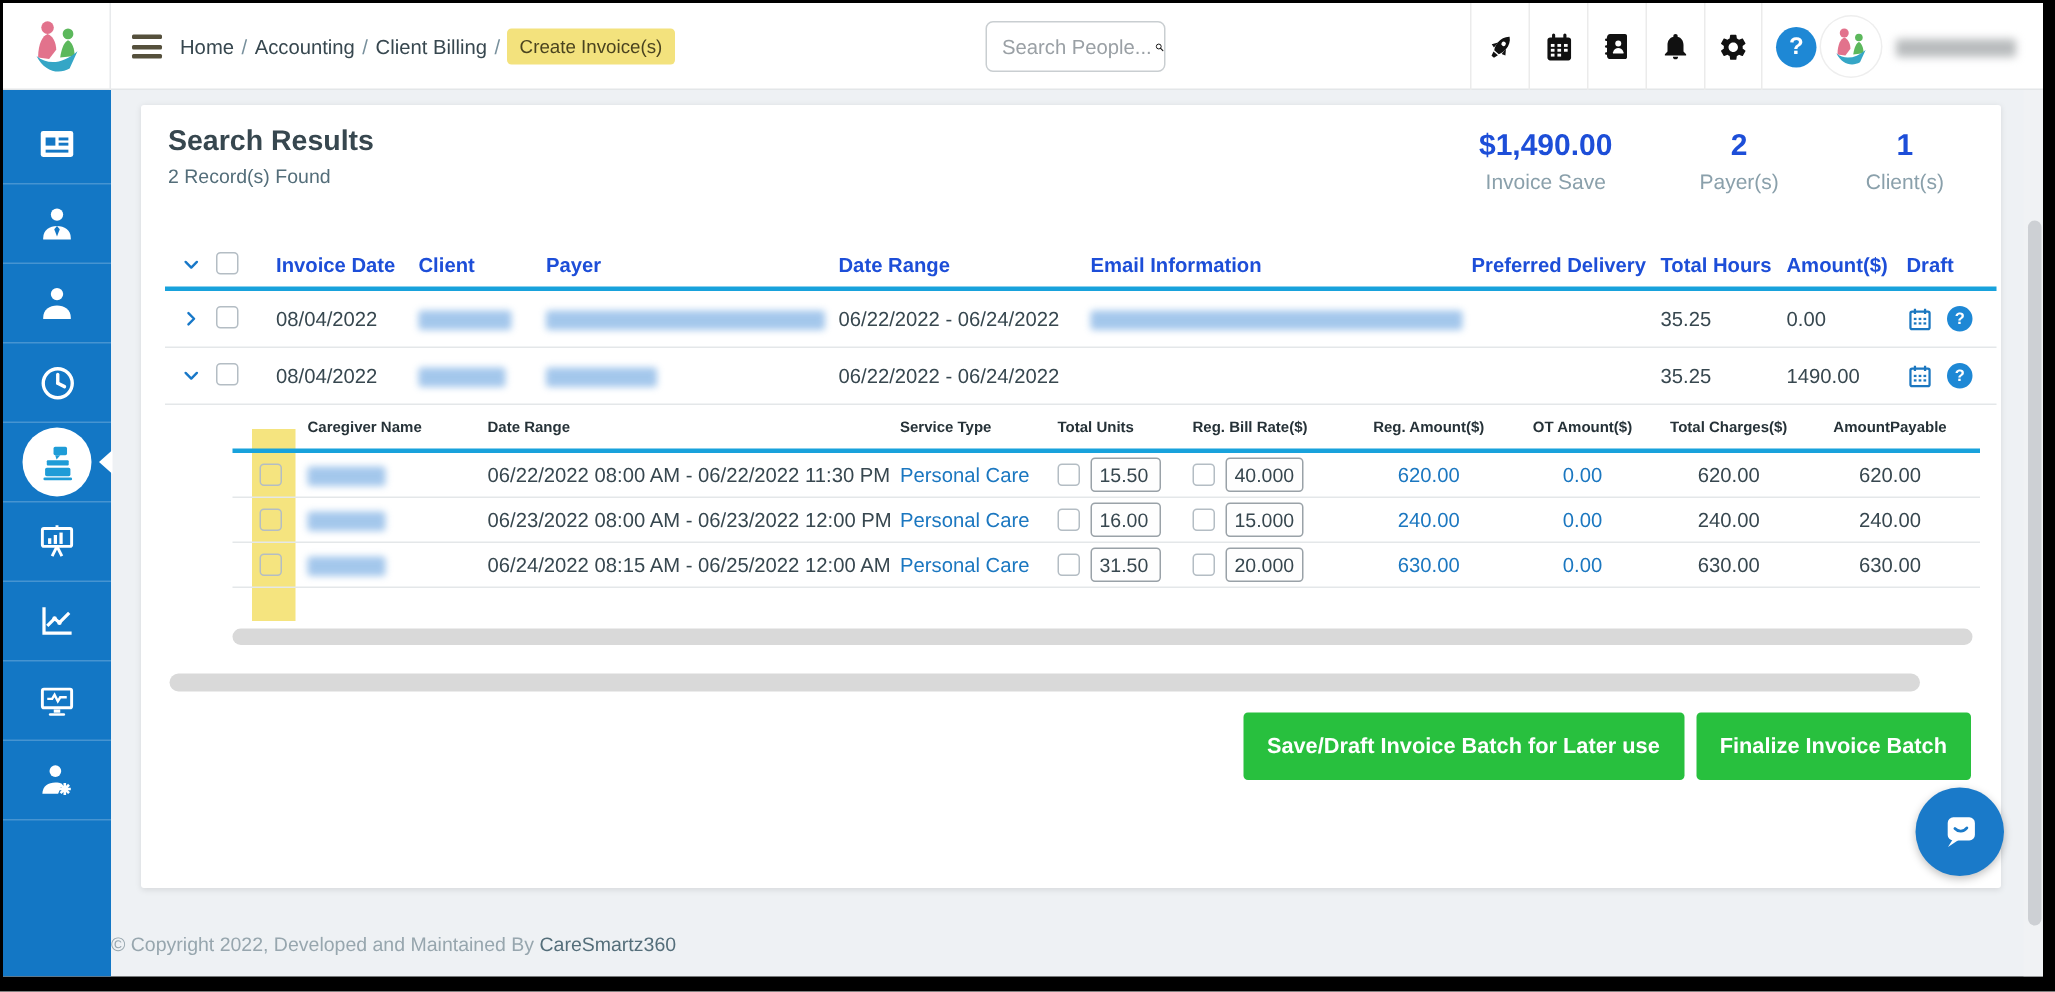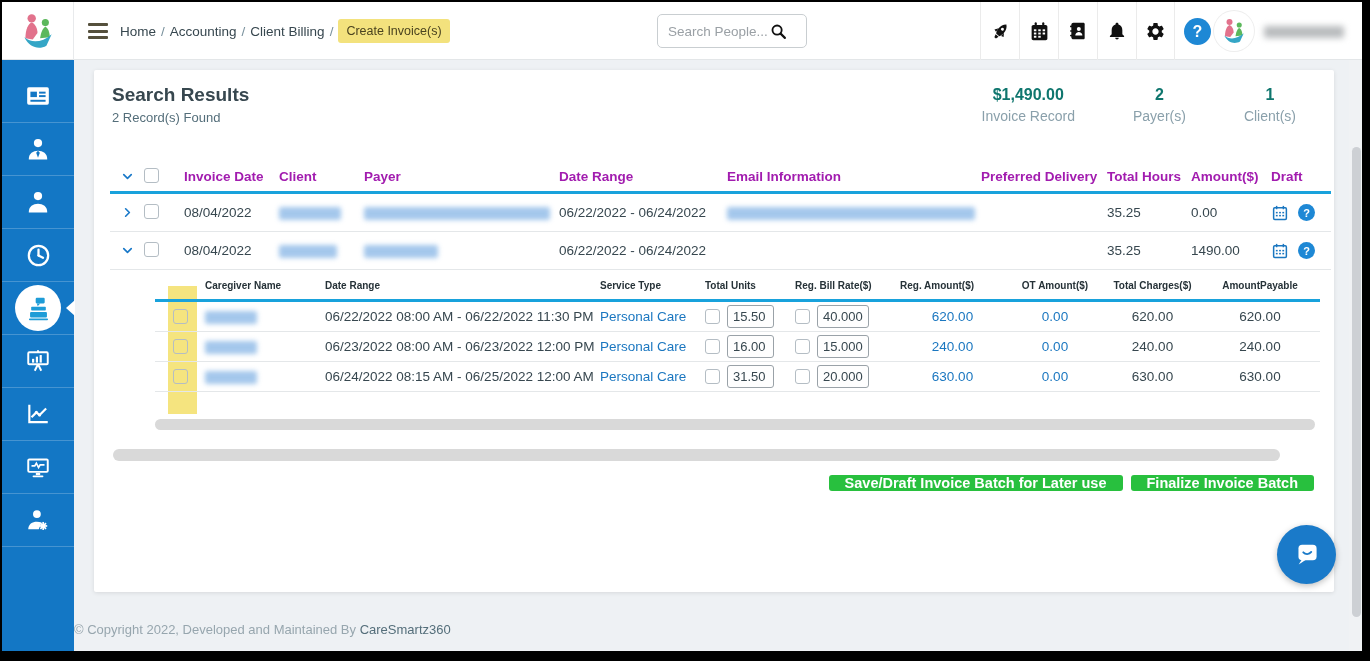--- a/index.html
+++ b/index.html
@@ -9,21 +9,21 @@
 
   
   .topbar { position:absolute; left:0; top:0; right:0; height:58px; background:#fff; border-bottom:1px solid #e3e6e8; z-index:30; }
   .logo-box { position:absolute; left:0; top:0; width:72px; height:58px; border-right:1px solid #e8eaec; display:flex; align-items:center; justify-content:center; }
   .hamburger { position:absolute; left:86px; top:21px; width:20px; height:16px; cursor:pointer; }
   .hamburger span { display:block; height:3px; background:#55503c; margin-bottom:3.5px; border-radius:1px; }
   .breadcrumb { position:absolute; left:118px; top:0; height:58px; display:flex; align-items:center; font-size:13.5px; color:#37474f; gap:5px; }
   .crumb { cursor:pointer; }
   .crumb-sep { color:#78909c; }
   .crumb-active { background:#f3e27d; color:#4a431f; padding:5px 8px; border-radius:3px; font-size:12.5px; }
-  .searchbox { position:absolute; left:655px; top:12px; width:150px; height:34px; border:1px solid #c9ced1; border-radius:5px; background:#fff; display:flex; align-items:center; }
+  .searchbox { position:absolute; left:655px; top:12px; width:120px; height:34px; border:1px solid #c9ced1; border-radius:5px; background:#fff; display:flex; align-items:center; }
   .searchbox input { border:none; outline:none; width:112px; padding-left:10px; font-size:13.5px; color:#444; font-family:inherit; background:transparent; }
   .searchbox input::placeholder { color:#9aa0a5; }
   .tools { position:absolute; left:978px; top:0; height:58px; display:flex; align-items:center; }
   .tool { width:39px; height:58px; display:flex; align-items:center; justify-content:center; border-left:1px solid #ebebeb; cursor:pointer; }
   .tool:last-child { border-right:1px solid #ebebeb; }
   .help-circle { width:27px; height:27px; border-radius:50%; background:#1e88d5; color:#fff; font-weight:bold; font-size:16px; display:flex; align-items:center; justify-content:center; margin-left:8px; cursor:pointer; }
   .avatar { position:absolute; left:1212px; top:9px; width:40px; height:40px; border-radius:50%; background:#fff; box-shadow:0 0 0 1px #eee; display:flex; align-items:center; justify-content:center; cursor:pointer; }
   .user-blob { position:absolute; left:1262px; top:24px; width:80px; height:12px; background:#b9bcbe; border-radius:2px; filter:blur(3px); }
 
   
@@ -32,27 +32,27 @@
   .side-item:first-child { margin-top:10px; }
   .active-bubble { width:46px; height:46px; background:#fff; border-radius:50%; display:flex; align-items:center; justify-content:center; }
   .active-arrow { position:absolute; right:-1px; top:50%; margin-top:-8px; width:0; height:0; border-top:8px solid transparent; border-bottom:8px solid transparent; border-right:9px solid #ffffff; }
 
   
   .card { position:absolute; left:92px; top:68px; width:1240px; height:522px; background:#fff; border-radius:2px; box-shadow:0 1px 4px rgba(0,0,0,.10); z-index:5; }
   .page-title { position:absolute; left:18px; top:14px; font-size:19px; font-weight:bold; color:#37474f; }
   .page-sub { position:absolute; left:18px; top:40px; font-size:13px; color:#546e7a; }
   .stats { position:absolute; right:38px; top:16px; display:flex; gap:58px; }
   .stat { text-align:center; }
-  .stat-value { font-size:16px; font-weight:bold; color:#0f766e; }
+  .stat-value { font-size:20px; font-weight:bold; color:#1d4ed8; }
   .stat-label { font-size:14px; color:#8aa0ab; margin-top:4px; }
 
   
   .main-table { position:absolute; left:16px; top:92px; width:1221px; }
   .mrow { display:grid; grid-template-columns:34px 40px 95px 85px 195px 168px 254px 126px 84px 80px 60px; align-items:center; }
-  .mhead { height:32px; border-bottom:3px solid #18a2dc; font-weight:bold; color:#a21caf; font-size:13.5px; }
+  .mhead { height:32px; border-bottom:3px solid #18a2dc; font-weight:bold; color:#1d4ed8; font-size:13.5px; }
   .mbody { height:38px; border-bottom:1px solid #e4e7e9; font-size:13.5px; color:#37474f; }
   .cb { display:inline-block; width:15px; height:15px; border:1.5px solid #b4bdc4; border-radius:3px; background:#fff; cursor:pointer; }
   .cb.clear { background:transparent; }
   .chev { display:flex; align-items:center; justify-content:center; cursor:pointer; }
   .blob { display:inline-block; height:13px; border-radius:2px; background:#4a90d9; opacity:.5; filter:blur(2.5px); vertical-align:middle; }
   .action-cell { display:flex; align-items:center; gap:9px; }
   .mini-help { width:17px; height:17px; border-radius:50%; background:#1e88d5; color:#fff; font-size:11px; font-weight:bold; display:flex; align-items:center; justify-content:center; cursor:pointer; }
 
   
   .sub-table { position:absolute; left:61px; top:202px; width:1165px; }
@@ -65,21 +65,21 @@
   .num-blue { color:#1b77c0; text-align:center; }
   .num-dark { color:#37474f; text-align:center; }
   .unit-cell { display:flex; align-items:center; gap:7px; }
   .unit-input { width:47px; height:23px; border:1px solid #9aa2a8; border-radius:3px; font-size:13px; color:#37474f; padding:1px 5px; font-family:inherit; background:#fefefe; }
   .rate-input { width:52px; }
 
   .hscroll-inner { position:absolute; left:61px; top:349px; width:1160px; height:11px; background:#d9d9d9; border-radius:6px; cursor:pointer; }
   .hscroll-outer { position:absolute; left:19px; top:379px; width:1167px; height:12px; background:#d9d9d9; border-radius:6px; cursor:pointer; }
 
   .btn-row { position:absolute; right:20px; top:405px; display:flex; gap:8px; }
-  .green-btn { background:#28c03e; color:#fff; border:none; font-weight:bold; font-size:14.5px; height:16px; padding:0 16px; border-radius:3px; cursor:pointer; font-family:inherit; }
+  .green-btn { background:#28c03e; color:#fff; border:none; font-weight:bold; font-size:14.5px; height:45px; padding:0 16px; border-radius:3px; cursor:pointer; font-family:inherit; }
 
   
   .footer { position:absolute; left:72px; right:0; bottom:14px; text-align:left; font-size:13px; color:#97a6ae; z-index:1; }
   .footer b { color:#546e7a; font-weight:normal; }
   .chat-bubble { position:absolute; left:1275px; top:523px; width:59px; height:59px; border-radius:50%; background:#1a7ac9; display:flex; align-items:center; justify-content:center; cursor:pointer; z-index:40; box-shadow:0 2px 6px rgba(0,0,0,.25); }
   .vscroll-track { position:absolute; right:0; top:58px; width:13px; bottom:0; background:#f0f2f4; z-index:25; }
   .vscroll-thumb { position:absolute; right:1px; top:87px; width:9px; height:470px; background:#cdd0d4; border-radius:5px; cursor:pointer; }
 </style>
 </head>
 <body>
@@ -262,21 +262,21 @@
       </svg>
     </div>
   </div>
 
   <div class="card">
     <div class="page-title">Search Results</div>
     <div class="page-sub">2 Record(s) Found</div>
     <div class="stats">
       <div class="stat">
         <div class="stat-value">$1,490.00</div>
-        <div class="stat-label">Invoice Record</div>
+        <div class="stat-label">Invoice Save</div>
       </div>
       <div class="stat">
         <div class="stat-value">2</div>
         <div class="stat-label">Payer(s)</div>
       </div>
       <div class="stat">
         <div class="stat-value">1</div>
         <div class="stat-label">Client(s)</div>
       </div>
     </div>
@@ -370,21 +370,21 @@
     <div class="yellow-bar"></div>
 
     <div class="sub-table">
       <div class="srow shead">
         <div></div>
         <div>Caregiver Name</div>
         <div>Date Range</div>
         <div>Service Type</div>
         <div>Total Units</div>
         <div>Reg. Bill Rate($)</div>
-        <div style="">Reg. Amount($)</div>
+        <div style="text-align:center">Reg. Amount($)</div>
         <div style="text-align:center">OT Amount($)</div>
         <div style="text-align:center">Total Charges($)</div>
         <div style="text-align:center">AmountPayable</div>
       </div>
 
       <div class="srow sbody">
         <div class="scell-cb">
             <span class="cb clear"></span>
           </div>
         <div><span class="blob" style="width:52px"></span></div>

